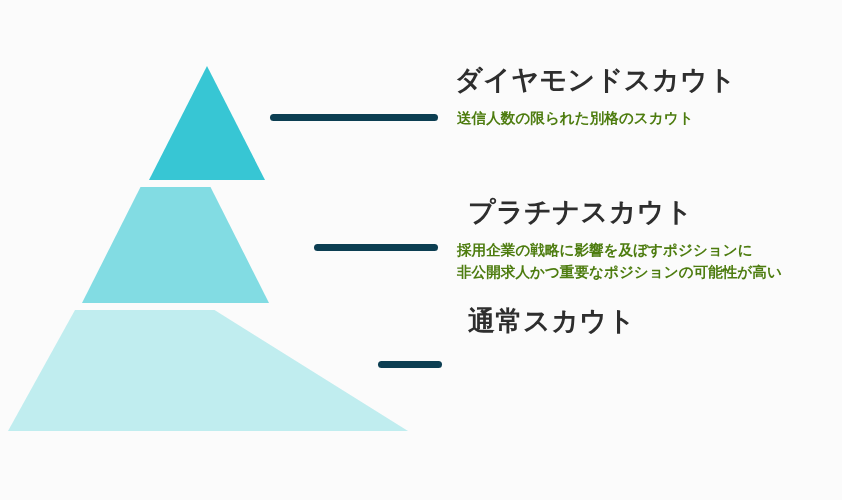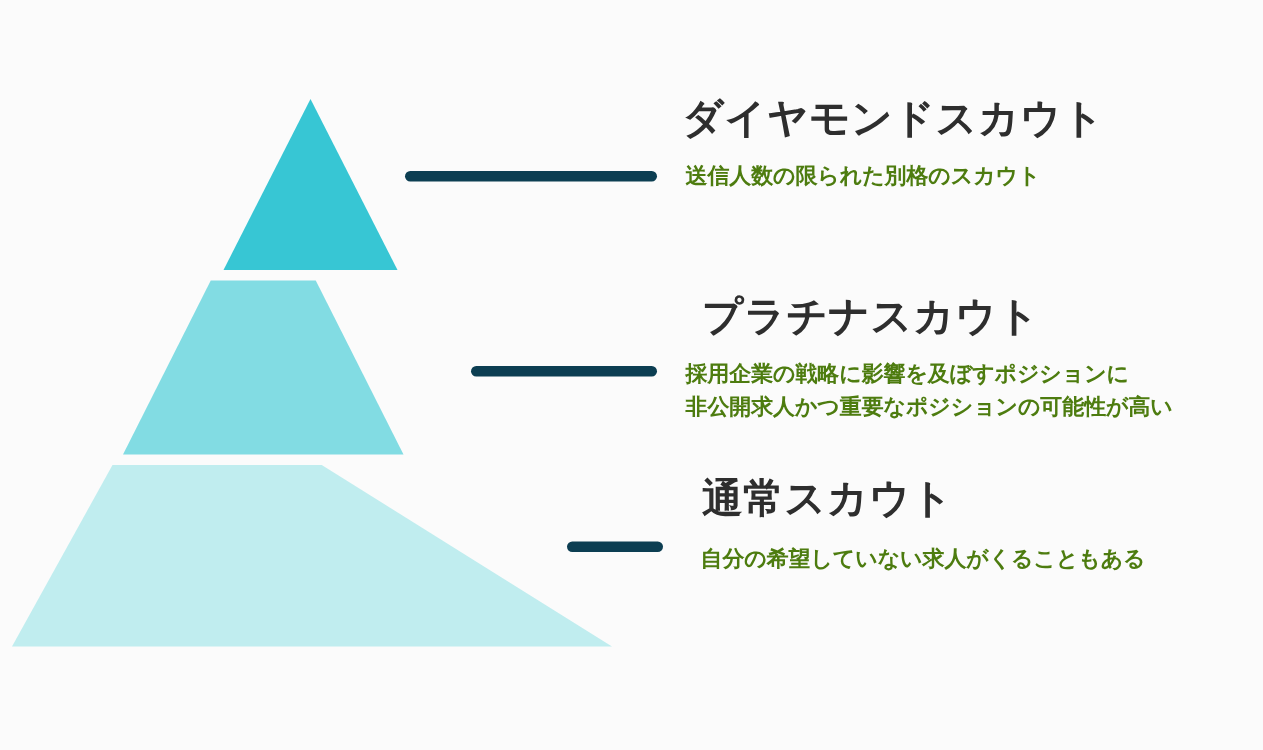--- a/index.html
+++ b/index.html
@@ -64,21 +64,21 @@
 
   #tier-text-1 { top: 64px; }
   #tier-text-1 .tier-heading { margin-left: 5px; }
   #tier-text-1 .tier-desc { margin-top: 12px; margin-left: 7px; }
 
   #tier-text-2 { top: 196px; }
   #tier-text-2 .tier-heading { margin-left: 18px; }
   #tier-text-2 .tier-desc { margin-top: 12px; margin-left: 7px; }
 
   #tier-text-3 { top: 305px; }
-  #tier-text-3 .tier-heading { margin-left: 18px; margin-top: 12px; }
+  #tier-text-3 .tier-heading { margin-left: 18px; }
   #tier-text-3 .tier-desc { margin-top: 14px; margin-left: 17px; }
 </style>
 </head>
 <body style="background: rgb(251, 251, 251);">
 
 <div id="stage">
 
   <svg id="pyramid-graphic" viewBox="0 0 450 500">
     <polygon points="207,66 265,180 149,180" fill="#37c6d4"></polygon>
     <polygon points="210.5,187 269,303 82,303 140.5,187" fill="#82dce3"></polygon>
@@ -100,17 +100,16 @@
     <div class="tier-heading">プラチナスカウト</div>
     <div class="tier-desc">
       <div>採用企業の戦略に影響を及ぼすポジションに</div>
       <div>非公開求人かつ重要なポジションの可能性が高い</div>
     </div>
   </div>
 
   <div class="tier-text" id="tier-text-3">
     <div class="tier-heading">通常スカウト</div>
     <div class="tier-desc">
-      <div>自分の希望していない求人がくることもある</div>
     </div>
   </div>
 
 </div>
 
 </body></html>

